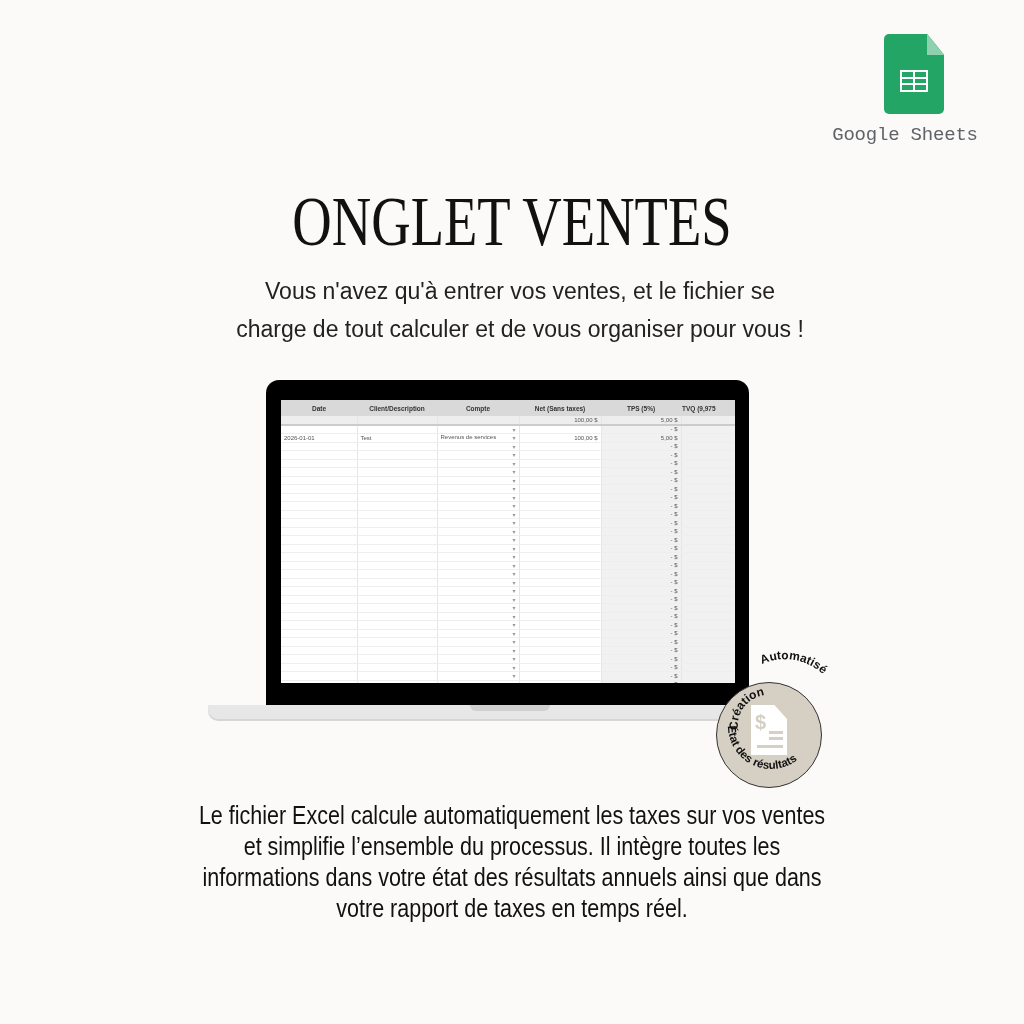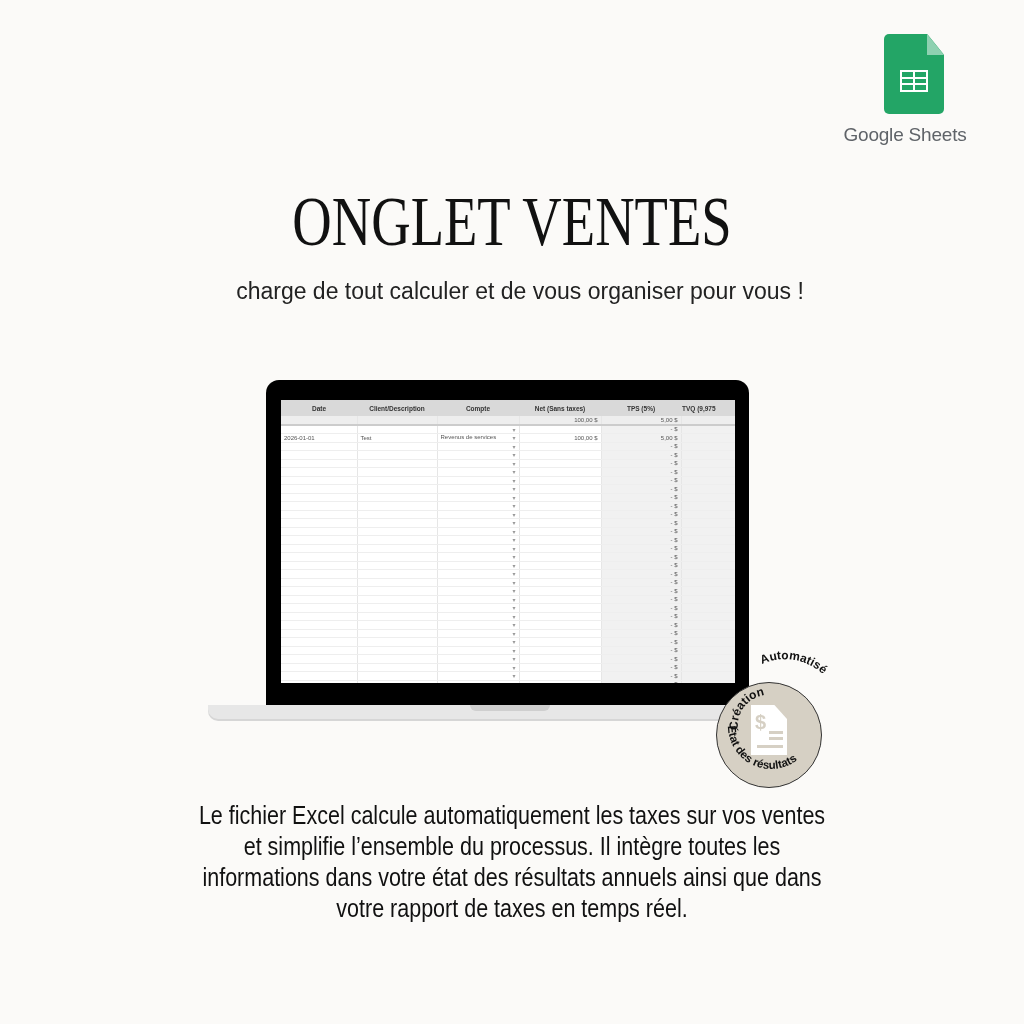--- a/index.html
+++ b/index.html
@@ -7,21 +7,21 @@
     width:1024px; height:1024px; overflow:hidden;
     background:#fbfaf8; position:relative;
     font-family:"Liberation Sans", sans-serif; color:#111;
   }
   .gs-logo { position:absolute; left:850px; top:34px; width:130px; text-align:center; }
   .gs-doc { position:relative; width:60px; height:80px; margin:0 auto 0 34px; }
   .gs-doc .body { position:absolute; inset:0; background:#23a566; border-radius:5px; clip-path:polygon(0 0, 72% 0, 100% 26%, 100% 100%, 0 100%); }
   .gs-doc .fold { position:absolute; right:0; top:0; width:17px; height:21px; background:#8ed1b1; clip-path:polygon(0 0, 100% 100%, 0 100%); }
   .gs-doc .grid { position:absolute; left:16px; top:36px; width:28px; height:22px; background:#fff; display:grid; grid-template-columns:1fr 1fr; grid-template-rows:1fr 1fr 1fr; gap:2px; padding:2px; box-sizing:border-box; }
   .gs-doc .grid span { background:#23a566; }
-  .gs-name { margin-top:10px; font-size:19px; color:#5f6368; letter-spacing:-0.2px; white-space:nowrap; margin-left:-20px; }
+  .gs-name { margin-top:10px; font-size:19px; color:#5f6368; letter-spacing:-0.2px; white-space:nowrap; margin-left:-20px;font-family:Liberation Mono, monospace; }
 
   .title { position:absolute; top:182px; left:0; width:1024px; text-align:center; font-family:"Liberation Serif", serif; font-size:70px; letter-spacing:0px; transform:scaleX(0.78); transform-origin:center; font-weight:400; }
   .subtitle { position:absolute; top:272px; left:150px; width:740px; text-align:center; font-size:23px; line-height:38px; color:#222; }
 
   .laptop-screen { position:absolute; left:266px; top:380px; width:483px; height:326px; background:#000; border-radius:13px 13px 0 0; }
   .sheet { position:absolute; left:15px; top:20px; width:454px; height:283px; background:#fff; overflow:hidden; font-size:6px; color:#555; }
   .sheet table { border-collapse:collapse; table-layout:fixed; width:520px; }
   .sheet th { background:#d9d9d9; color:#333; font-weight:700; height:14px; font-size:6.5px; }
   .sheet td { height:7.5px; border-bottom:1px solid #eee; border-right:1px solid #e6e6e6; padding:0 3px; white-space:nowrap; overflow:hidden; }
   .sheet tr.total td { background:#eee; border-bottom:2px solid #ccc; }
@@ -53,20 +53,21 @@
         <span></span>
         <span></span>
         <span></span>
       </div>
   </div>
   <div class="gs-name">Google Sheets</div>
 </div>
 
 <div class="title">ONGLET VENTES</div>
 <div class="subtitle">
+  <div>Vous n'avez qu'à entrer vos ventes, et le fichier se</div>
   <div>charge de tout calculer et de vous organiser pour vous !</div>
 </div>
 
 <div class="laptop-screen">
   <div class="sheet">
     <table>
       <colgroup>
           <col style="width:76px">
           <col style="width:80px">
           <col style="width:82px">

